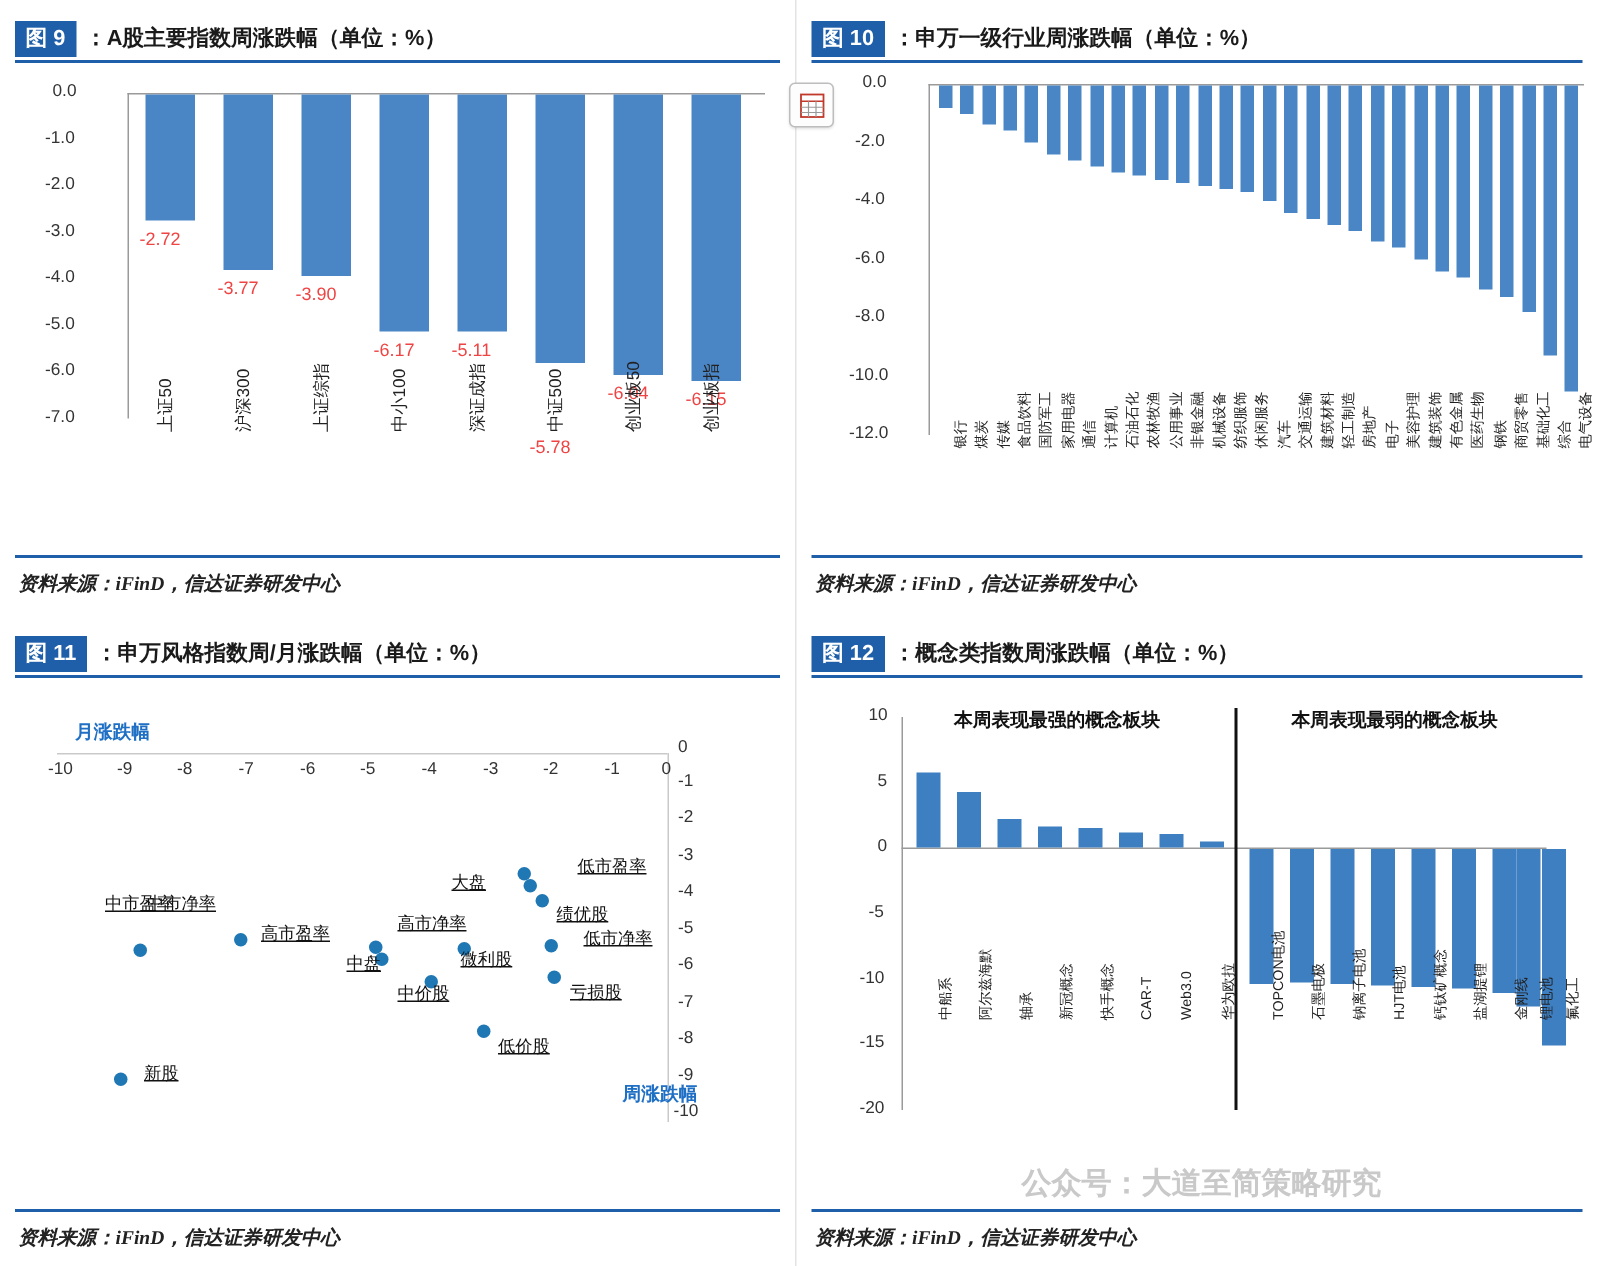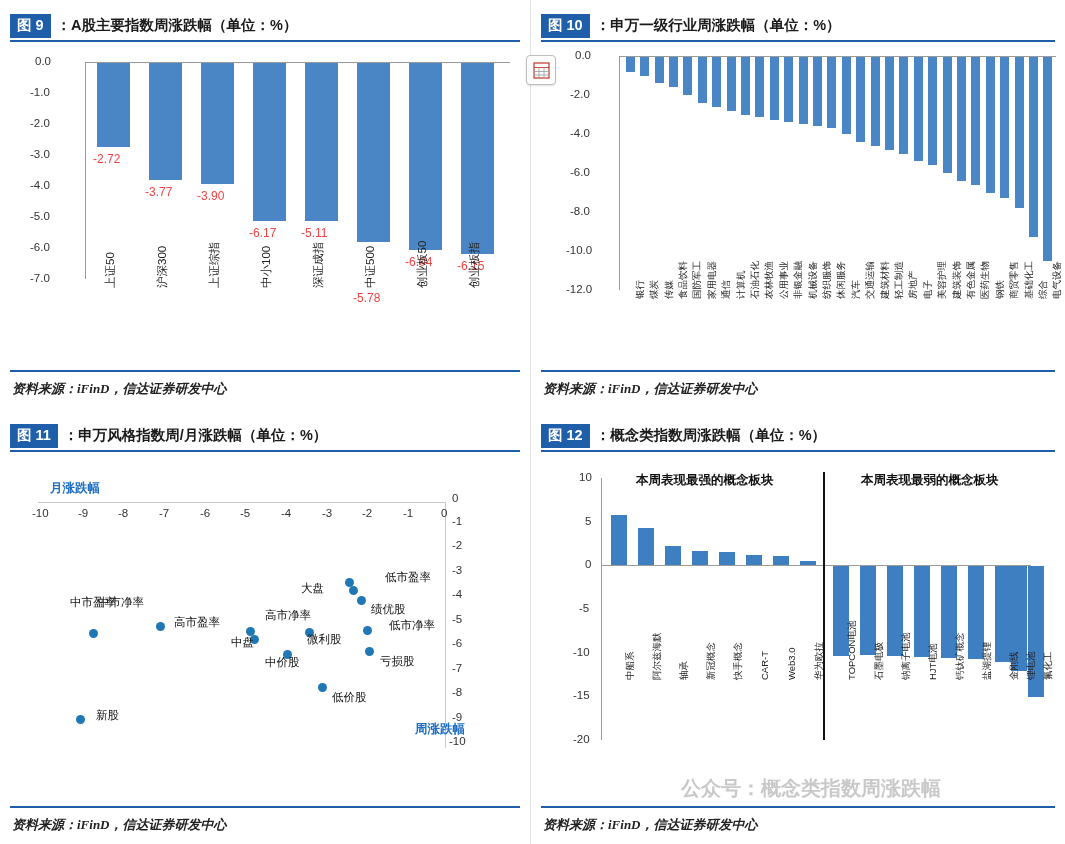--- a/index.html
+++ b/index.html
@@ -79,20 +79,21 @@
     position: absolute;
     width: 9px; height: 9px;
     border-radius: 50%;
     background: #1f77b4;
   }
   .pt-label {
     position: absolute;
     font-size: 11.5px;
     color: #111;
     white-space: nowrap;
+    text-decoration: underline;
   }
   .axis-title {
     position: absolute;
     font-size: 12.5px;
     font-weight: bold;
     color: #1f6fc4;
     white-space: nowrap;
   }
   .scatter-axis { position: absolute; background: #c9c9c9; height: 1px; }
   .scatter-axis-v { position: absolute; background: #c9c9c9; width: 1px; }
@@ -410,19 +411,19 @@
     <div class="cat-label-sm" style="left:315px;top:270px;">TOPCON电池</div>
     <div class="cat-label-sm" style="left:342px;top:270px;">石墨电极</div>
     <div class="cat-label-sm" style="left:369px;top:270px;">钠离子电池</div>
     <div class="cat-label-sm" style="left:396px;top:270px;">HJT电池</div>
     <div class="cat-label-sm" style="left:423px;top:270px;">钙钛矿概念</div>
     <div class="cat-label-sm" style="left:450px;top:270px;">盐湖提锂</div>
     <div class="cat-label-sm" style="left:477px;top:270px;">金刚线</div>
     <div class="cat-label-sm" style="left:494px;top:270px;">锂电池</div>
     <div class="cat-label-sm" style="left:511px;top:270px;">氟化工</div>
 
-    <div class="watermark" style="left:150px;top:365px;">公众号：概念类指数周涨跌幅</div>
+    <div class="watermark" style="left:150px;top:365px;">公众号：大道至简策略研究</div>
 
     <div class="rule" style="left:10px;top:396px;width:514px;"></div>
     <div class="source" style="left:12px;top:406px;">资料来源：iFinD，信达证券研发中心</div>
   </div>
 
 </div>
 
 </body></html>

